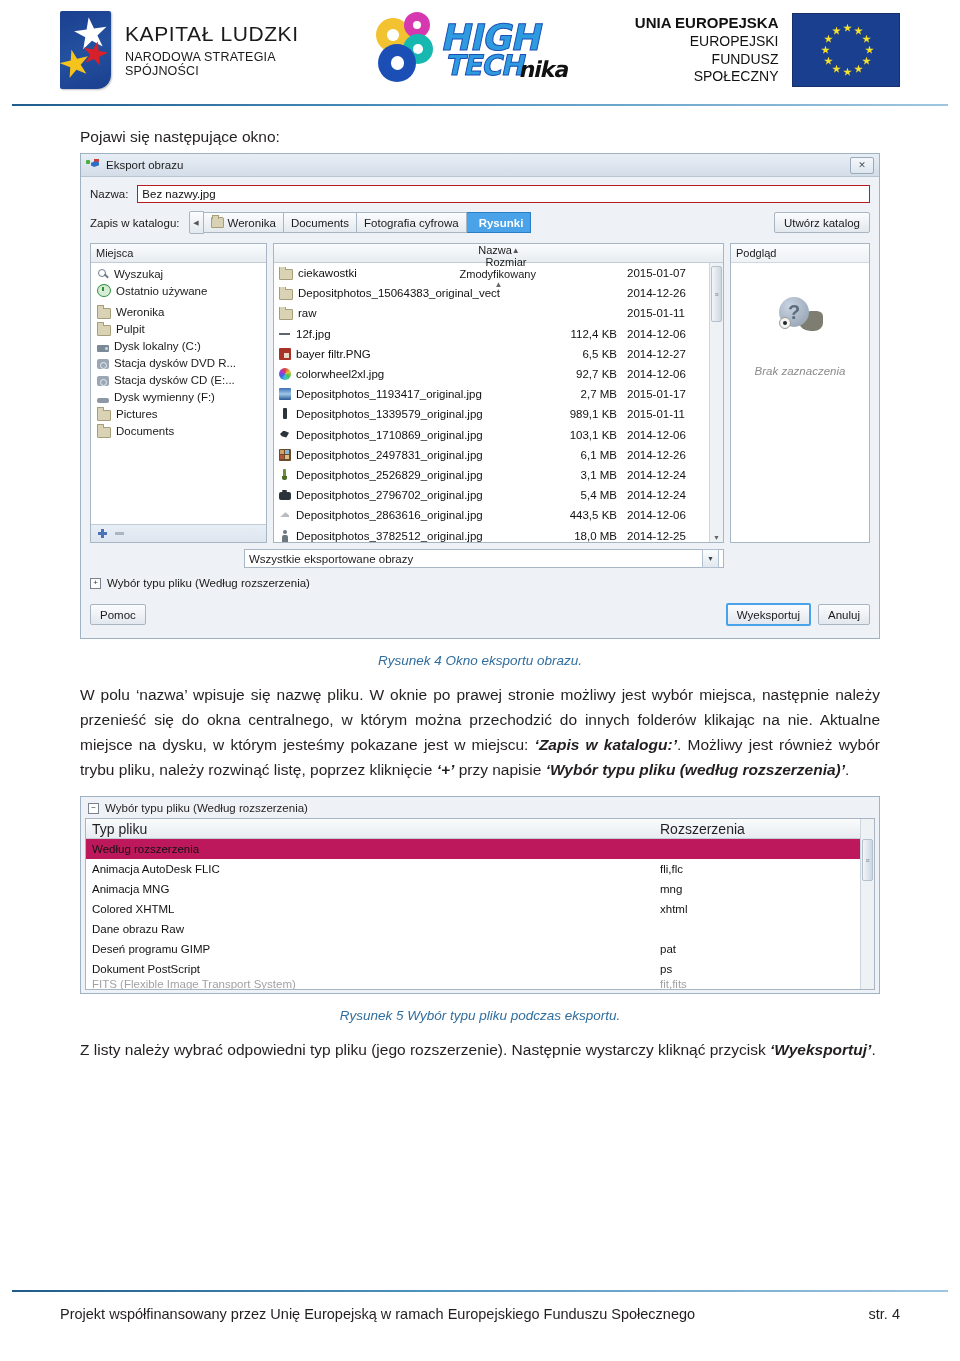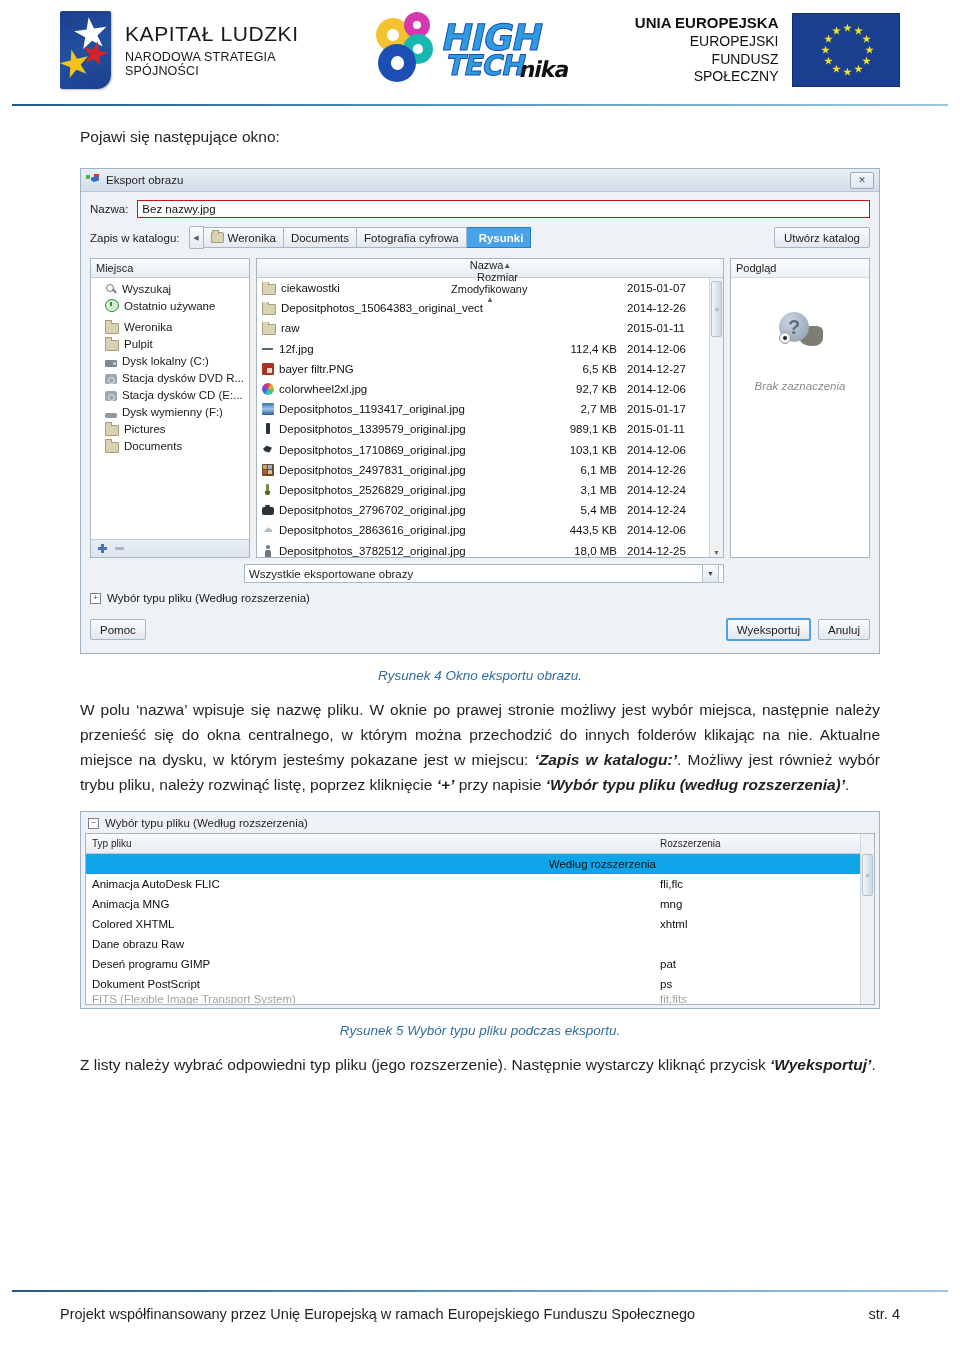--- a/index.html
+++ b/index.html
@@ -185,21 +185,21 @@
   .caption {
     text-align: center;
     color: #2f6d9e;
     font-style: italic;
     font-size: 13.5px;
     margin-top: 14px;
   }
 
   
   .screenshot-wrap {
-    margin-top: 22px;
+    margin-top: 7px;
     display: flex;
     justify-content: center;
   }
   .gimp-dialog {
     width: 800px;
     background: #eef1f5;
     border: 1px solid #9fb2c4;
     box-shadow: 0 0 0 1px #ffffff inset;
     font-family: "Liberation Sans", sans-serif;
     font-size: 11px;
@@ -324,21 +324,21 @@
     gap: 6px;
     height: 300px;
   }
   .pane {
     background: #ffffff;
     border: 1px solid #a8b6c4;
     box-sizing: border-box;
     display: flex;
     flex-direction: column;
   }
-  .places-pane { width: 160px; }
+  .places-pane { width: 177px; }
   .files-pane  { flex: 1; }
   .preview-pane{ width: 140px; border: none; background: transparent; }
 
   .pane-header {
     height: 18px;
     background: linear-gradient(to bottom,#fafcfd,#e7ecf1);
     border-bottom: 1px solid #c2ccd6;
     display: flex;
     align-items: center;
     padding: 0 5px;
@@ -348,21 +348,21 @@
   .places-list {
     flex: 1;
     overflow: hidden;
     padding-top: 2px;
   }
   .place-row {
     height: 17px;
     display: flex;
     align-items: center;
     gap: 5px;
-    padding: 0 14px;
+    padding: 0 6px;
     font-size: 11.5px;
     color: #1a1a1a;
     white-space: nowrap;
   }
   .place-row.gap { margin-top: 4px; }
   .pi {
     width: 12px; height: 12px;
     display: inline-block;
     flex: 0 0 12px;
     position: relative;
@@ -623,32 +623,32 @@
     background: #ffffff;
     display: flex;
   }
   .ft-rows { flex: 1; }
   .ft-head {
     height: 19px;
     display: flex;
     align-items: center;
     background: linear-gradient(to bottom,#fafcfd,#e7ecf1);
     border-bottom: 1px solid #c2ccd6;
-    font-size: 10px;
+    font-size: 14px;
   }
   .ft-col-a { flex: 1; padding-left: 6px; }
   .ft-col-b { width: 200px; padding-left: 4px; }
   .ft-row {
     height: 20px;
     display: flex;
     align-items: center;
     font-size: 11.5px;
     color: #111;
   }
-  .ft-row.highlight { background: #0ea5e9; text-align: right; }
+  .ft-row.highlight { background: #be185d; }
   .ft-row.cut { height: 10px; overflow: hidden; color:#555; opacity:.55;}
   .ft-scroll {
     width: 13px;
     background: #eff2f5;
     border-left: 1px solid #cdd6df;
     display: flex;
     flex-direction: column;
     align-items: center;
   }
   .ft-thumb {

